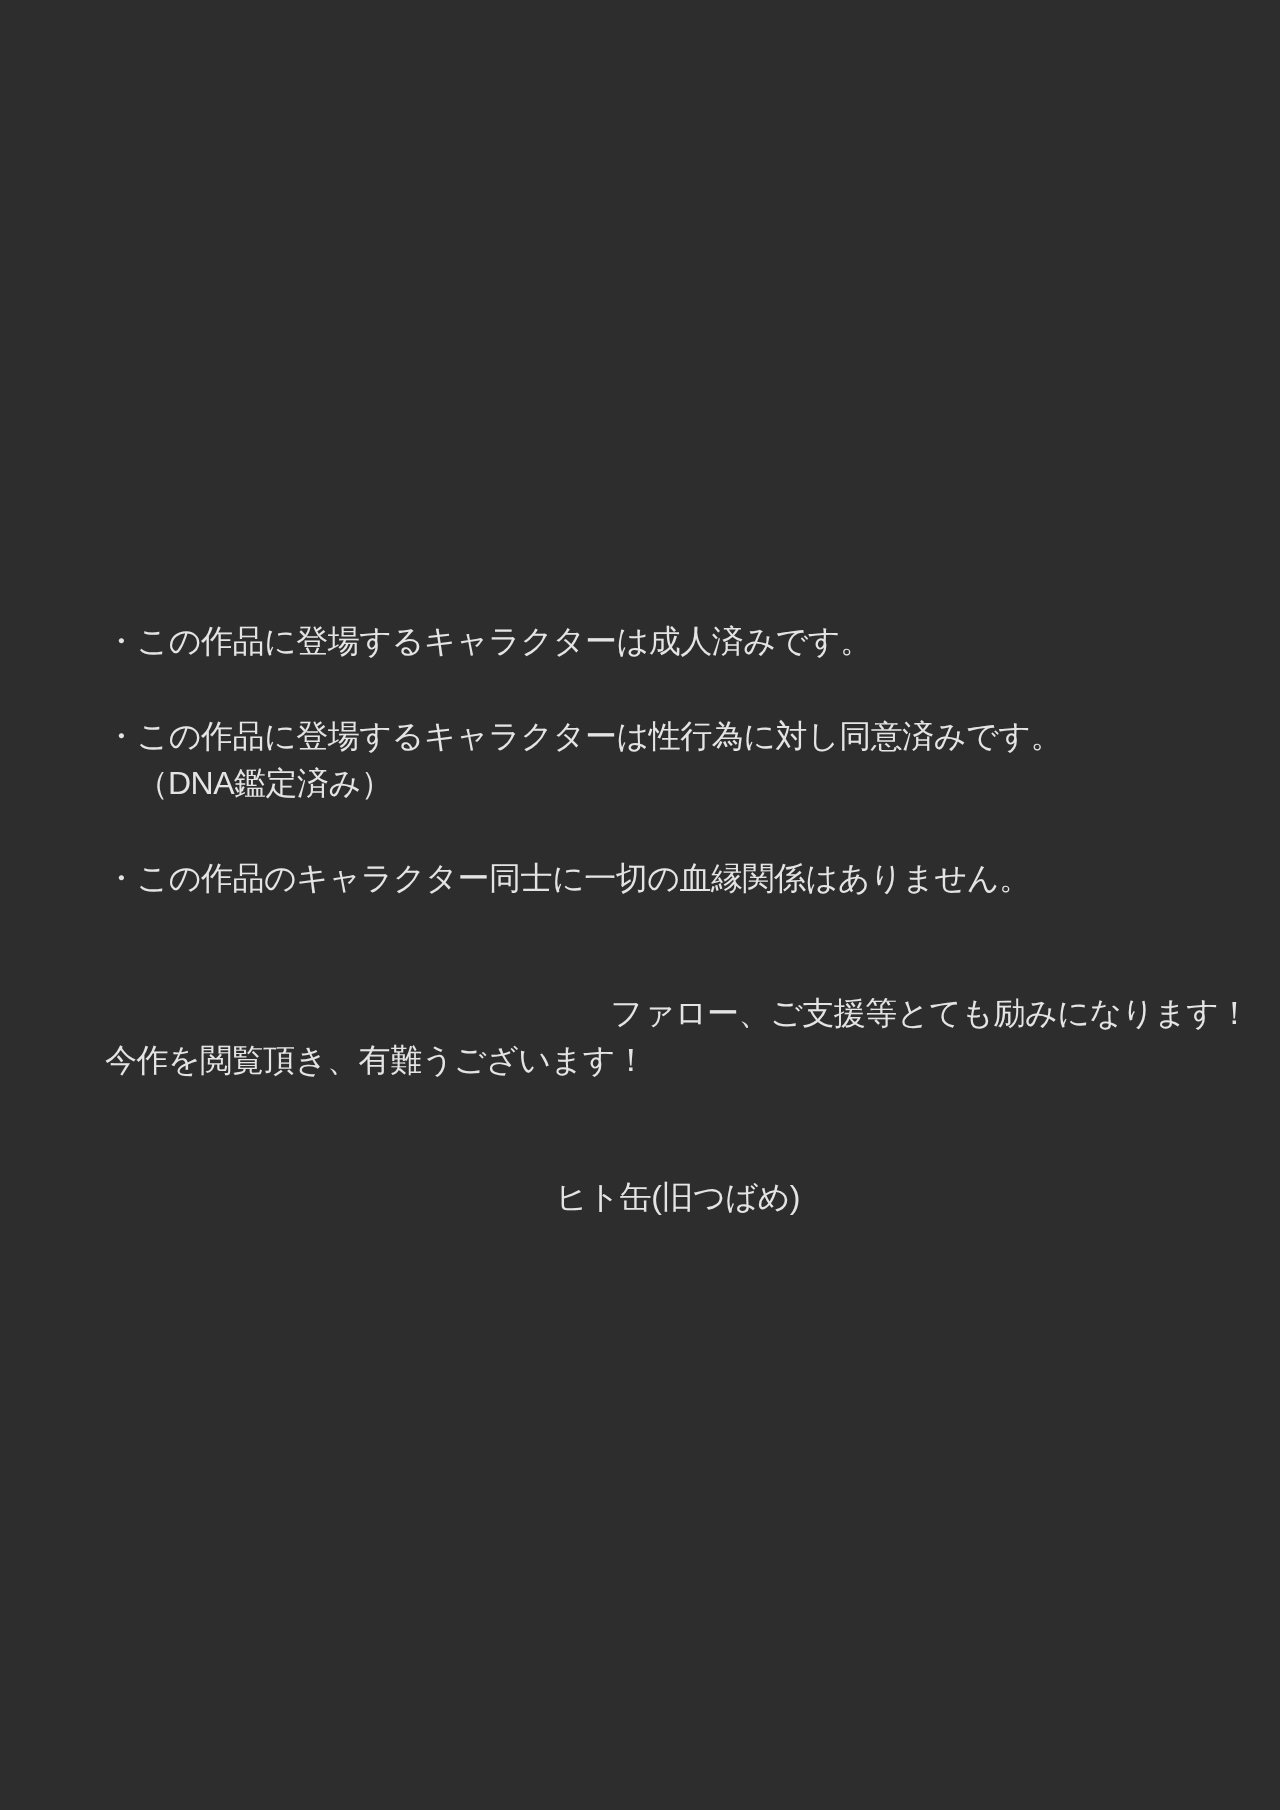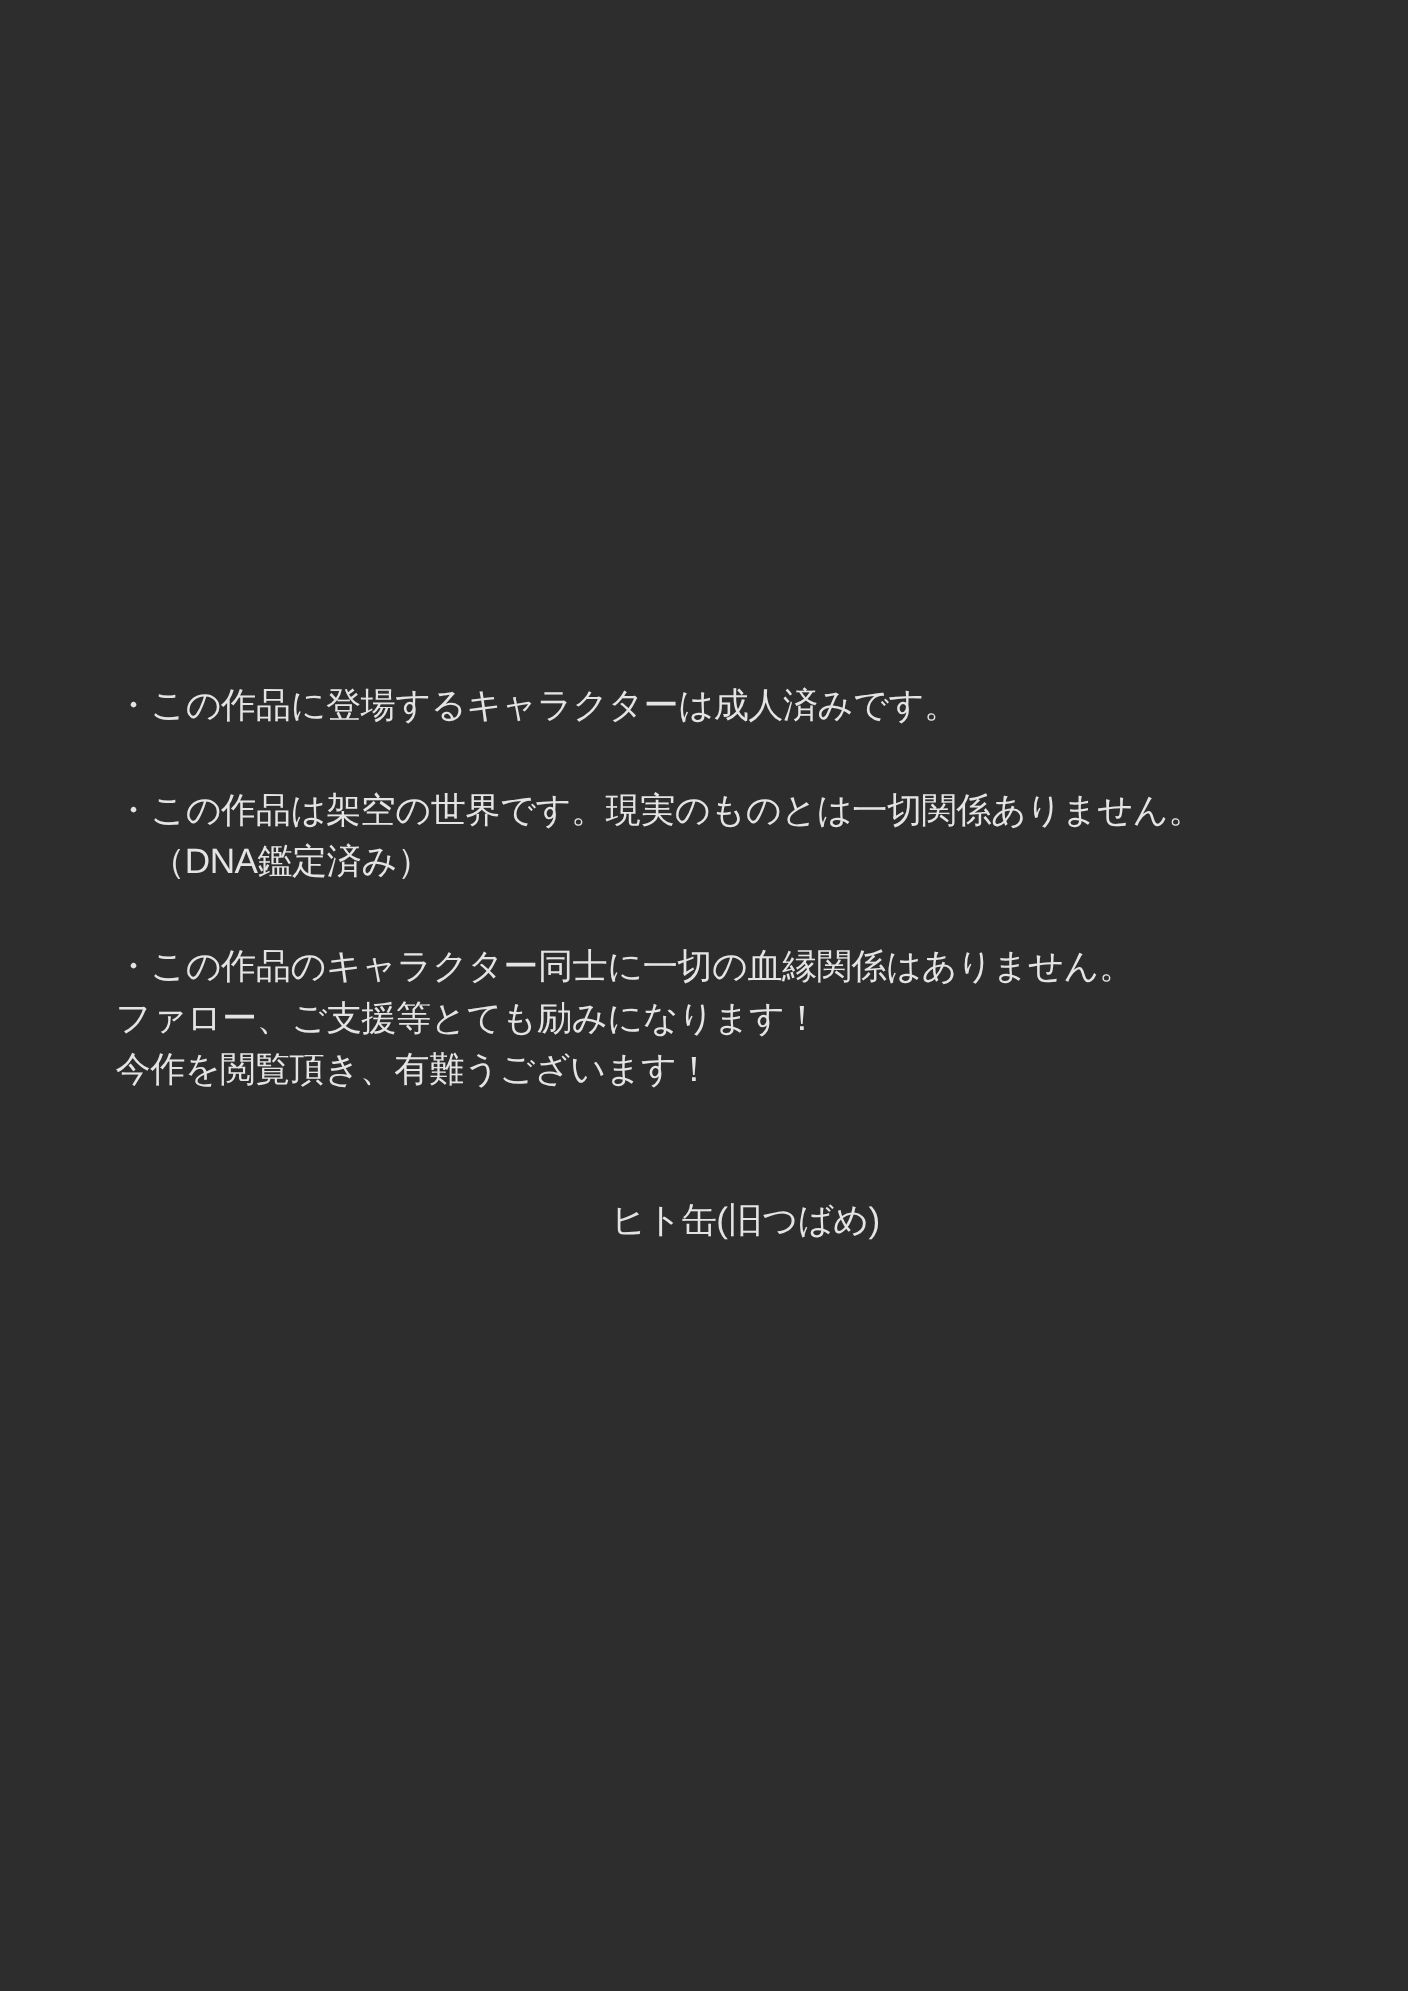--- a/index.html
+++ b/index.html
@@ -33,32 +33,34 @@
     letter-spacing: -0.5px;
     white-space: nowrap;
   }
   .line {
     height: 47px;
   }
   .gap {
     margin-top: 48px;
   }
   .gap-thanks {
+    margin-top: 88px;
+    text-align: right;
   }
   .gap-credit {
     margin-top: 90px;
     text-align: center;
   }
 </style>
 </head>
 <body>
 
 <div class="page">
   <div class="text-block">
     <div class="line">・この作品に登場するキャラクターは成人済みです。</div>
-    <div class="line gap">・この作品は架空の世界です。現実のものとは一切関係ありません。</div>
+    <div class="line gap">・この作品に登場するキャラクターは性行為に対し同意済みです。</div>
     <div class="line">　（DNA鑑定済み）</div>
     <div class="line gap">・この作品のキャラクター同士に一切の血縁関係はありません。</div>
     <div class="line gap-thanks">ファロー、ご支援等とても励みになります！</div>
     <div class="line">今作を閲覧頂き、有難うございます！</div>
     <div class="line gap-credit">ヒト缶(旧つばめ)</div>
   </div>
 </div>
 
 </body></html>

